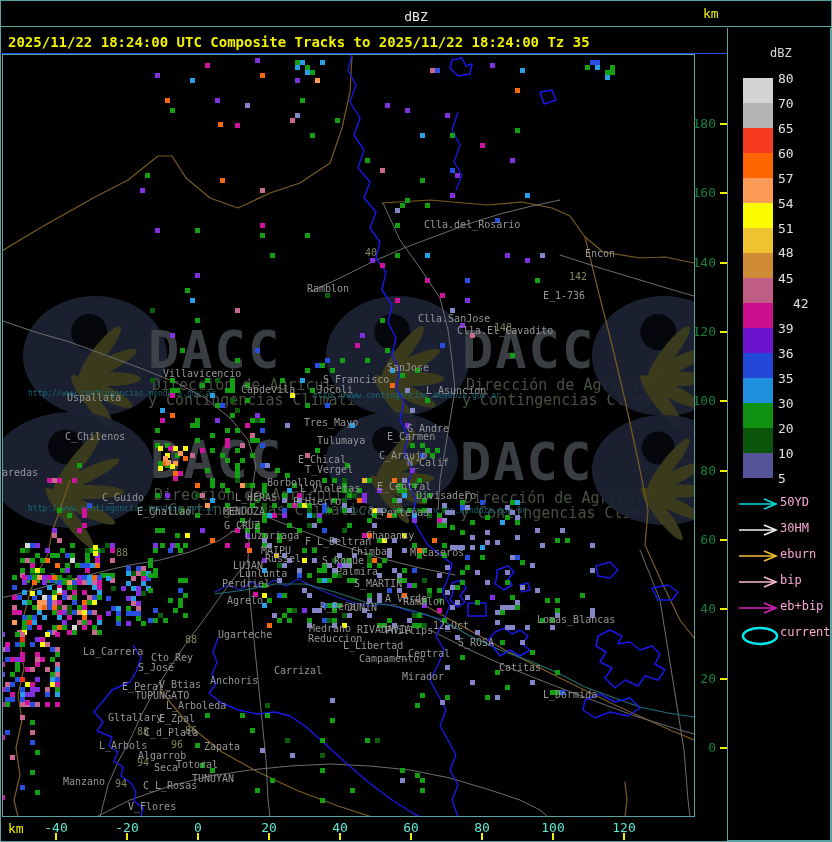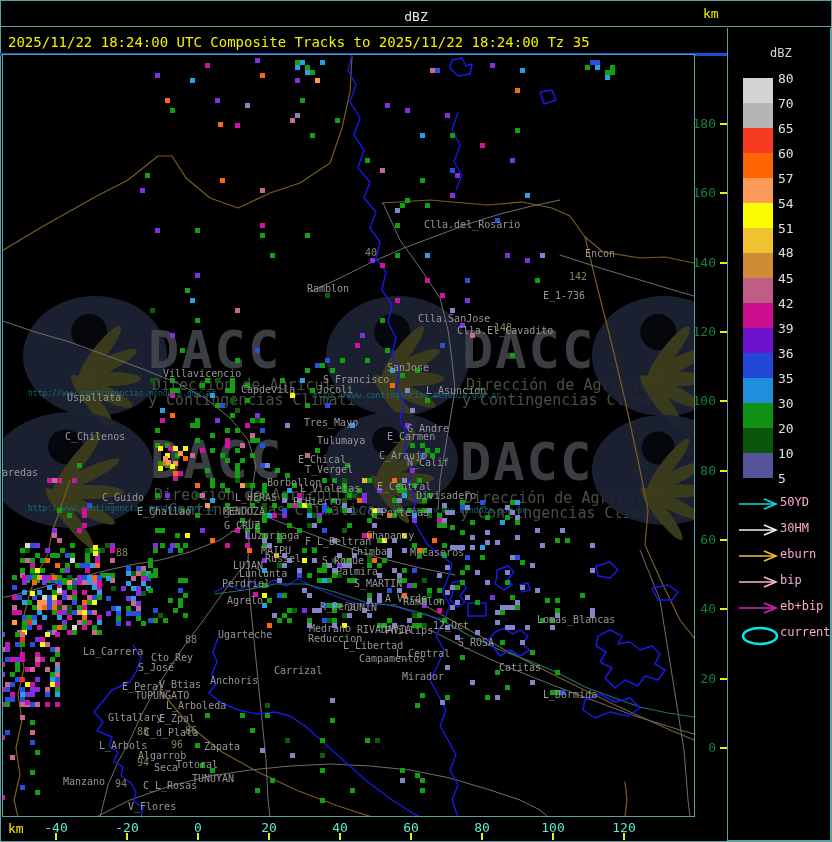--- a/index.html
+++ b/index.html
@@ -1,20 +1,20 @@
 <!DOCTYPE html>
 <html><head>
 <meta charset="utf-8">
 <style>
   html,body{margin:0;padding:0;background:#000;}
   body{width:832px;height:842px;position:relative;font-family:"DejaVu Sans Mono","Liberation Mono",monospace;overflow:hidden;}
   .frame{position:absolute;left:0;top:0;width:830px;height:840px;border:1px solid #5ba3a3;}
   .titlebar{position:absolute;left:0;top:0;width:830px;height:26px;border:1px solid #5ba3a3;border-top:none;box-sizing:content-box;}
   .titlebar .t{position:absolute;left:0;right:0;top:9px;text-align:center;color:#e8e8e8;font-size:13px;}
-  .statusrow{position:absolute;left:0;top:28px;width:727px;height:25px;border-bottom:3px solid #1d4ed8;}
+  .statusrow{position:absolute;left:0;top:28px;width:727px;height:25px;border-bottom:1px solid #1d4ed8;font-weight:bold;}
   .status-text{position:absolute;left:8px;top:6px;color:#f0f000;font-size:14px;white-space:pre;}
   .km-top{position:absolute;left:703px;top:6px;color:#f0f000;font-size:13px;}
   .mapbox{position:absolute;left:2px;top:54px;width:691px;height:761px;border:1px solid #5ba3a3;overflow:hidden;background:#000;}
   .rpanel{position:absolute;left:727px;top:28px;width:102px;height:812px;border-left:1px solid #5ba3a3;border-right:1px solid #5ba3a3;border-bottom:1px solid #5ba3a3;}
   .rpanel .dbz{position:absolute;left:42px;top:18px;color:#d8d8d8;font-size:12px;}
   .cb-block{position:absolute;width:30px;left:15px;}
   .cb-label{position:absolute;left:50px;width:36px;color:#e0e0e0;font-size:13px;text-align:left;}
   .lg-item{position:absolute;left:8px;height:14px;}
   .lg-label{position:absolute;left:44px;top:-1px;color:#f9a8d4;font-size:12px;white-space:nowrap;}
   .ytick{position:absolute;width:7px;height:2px;background:#f0f000;}
@@ -1446,21 +1446,21 @@
       <div class="cb-label" style="top: 143px;">57</div>
       <div class="cb-block" style="top: 175px; height: 25px; background: rgb(251, 251, 2);"></div>
       <div class="cb-label" style="top: 168px;">54</div>
       <div class="cb-block" style="top: 200px; height: 25px; background: rgb(239, 194, 47);"></div>
       <div class="cb-label" style="top: 193px;">51</div>
       <div class="cb-block" style="top: 225px; height: 25px; background: rgb(207, 139, 53);"></div>
       <div class="cb-label" style="top: 217px;">48</div>
       <div class="cb-block" style="top: 250px; height: 25px; background: rgb(192, 93, 133);"></div>
       <div class="cb-label" style="top: 243px;">45</div>
       <div class="cb-block" style="top: 275px; height: 25px; background: rgb(203, 15, 143);"></div>
-      <div class="cb-label" style="top: 268px;">42</div>
+      <div class="cb-label" style="top: 268px; margin-left: 15px;">42</div>
       <div class="cb-block" style="top: 300px; height: 25px; background: rgb(107, 19, 205);"></div>
       <div class="cb-label" style="top: 293px;">39</div>
       <div class="cb-block" style="top: 325px; height: 25px; background: rgb(35, 72, 216);"></div>
       <div class="cb-label" style="top: 318px;">36</div>
       <div class="cb-block" style="top: 350px; height: 25px; background: rgb(29, 143, 221);"></div>
       <div class="cb-label" style="top: 343px;">35</div>
       <div class="cb-block" style="top: 375px; height: 25px; background: rgb(17, 145, 17);"></div>
       <div class="cb-label" style="top: 368px;">30</div>
       <div class="cb-block" style="top: 400px; height: 25px; background: rgb(10, 86, 10);"></div>
       <div class="cb-label" style="top: 393px;">20</div>

